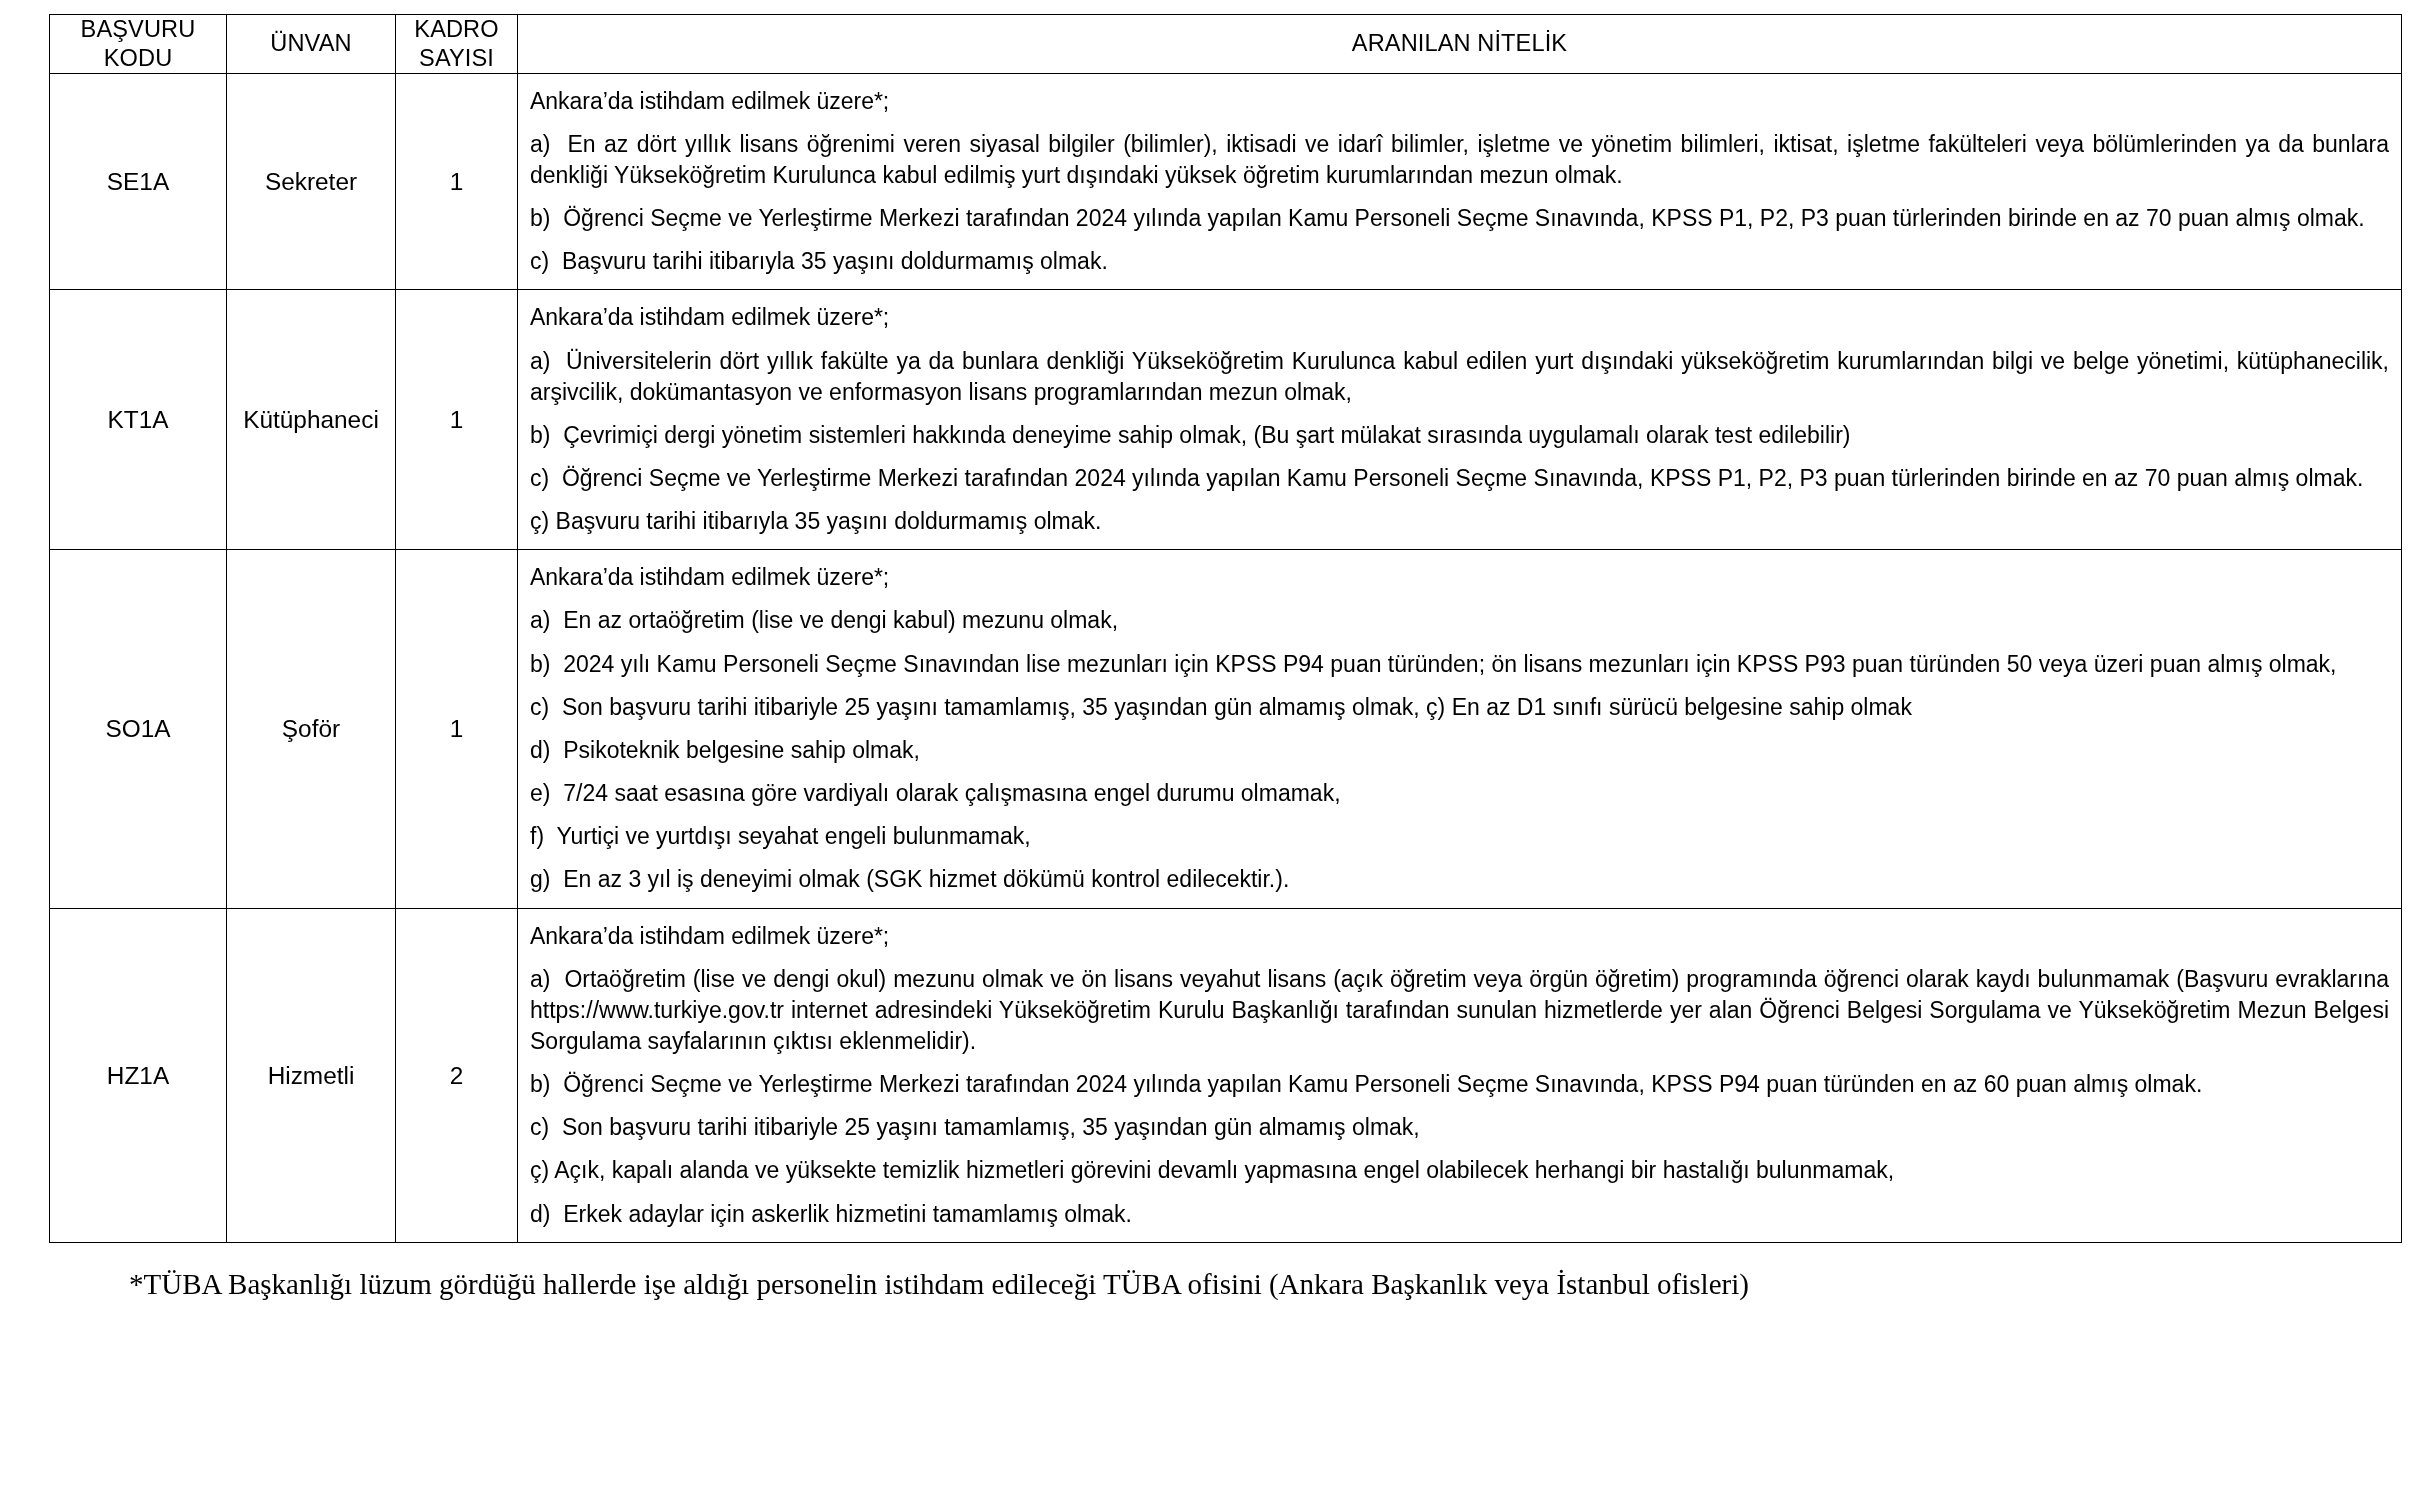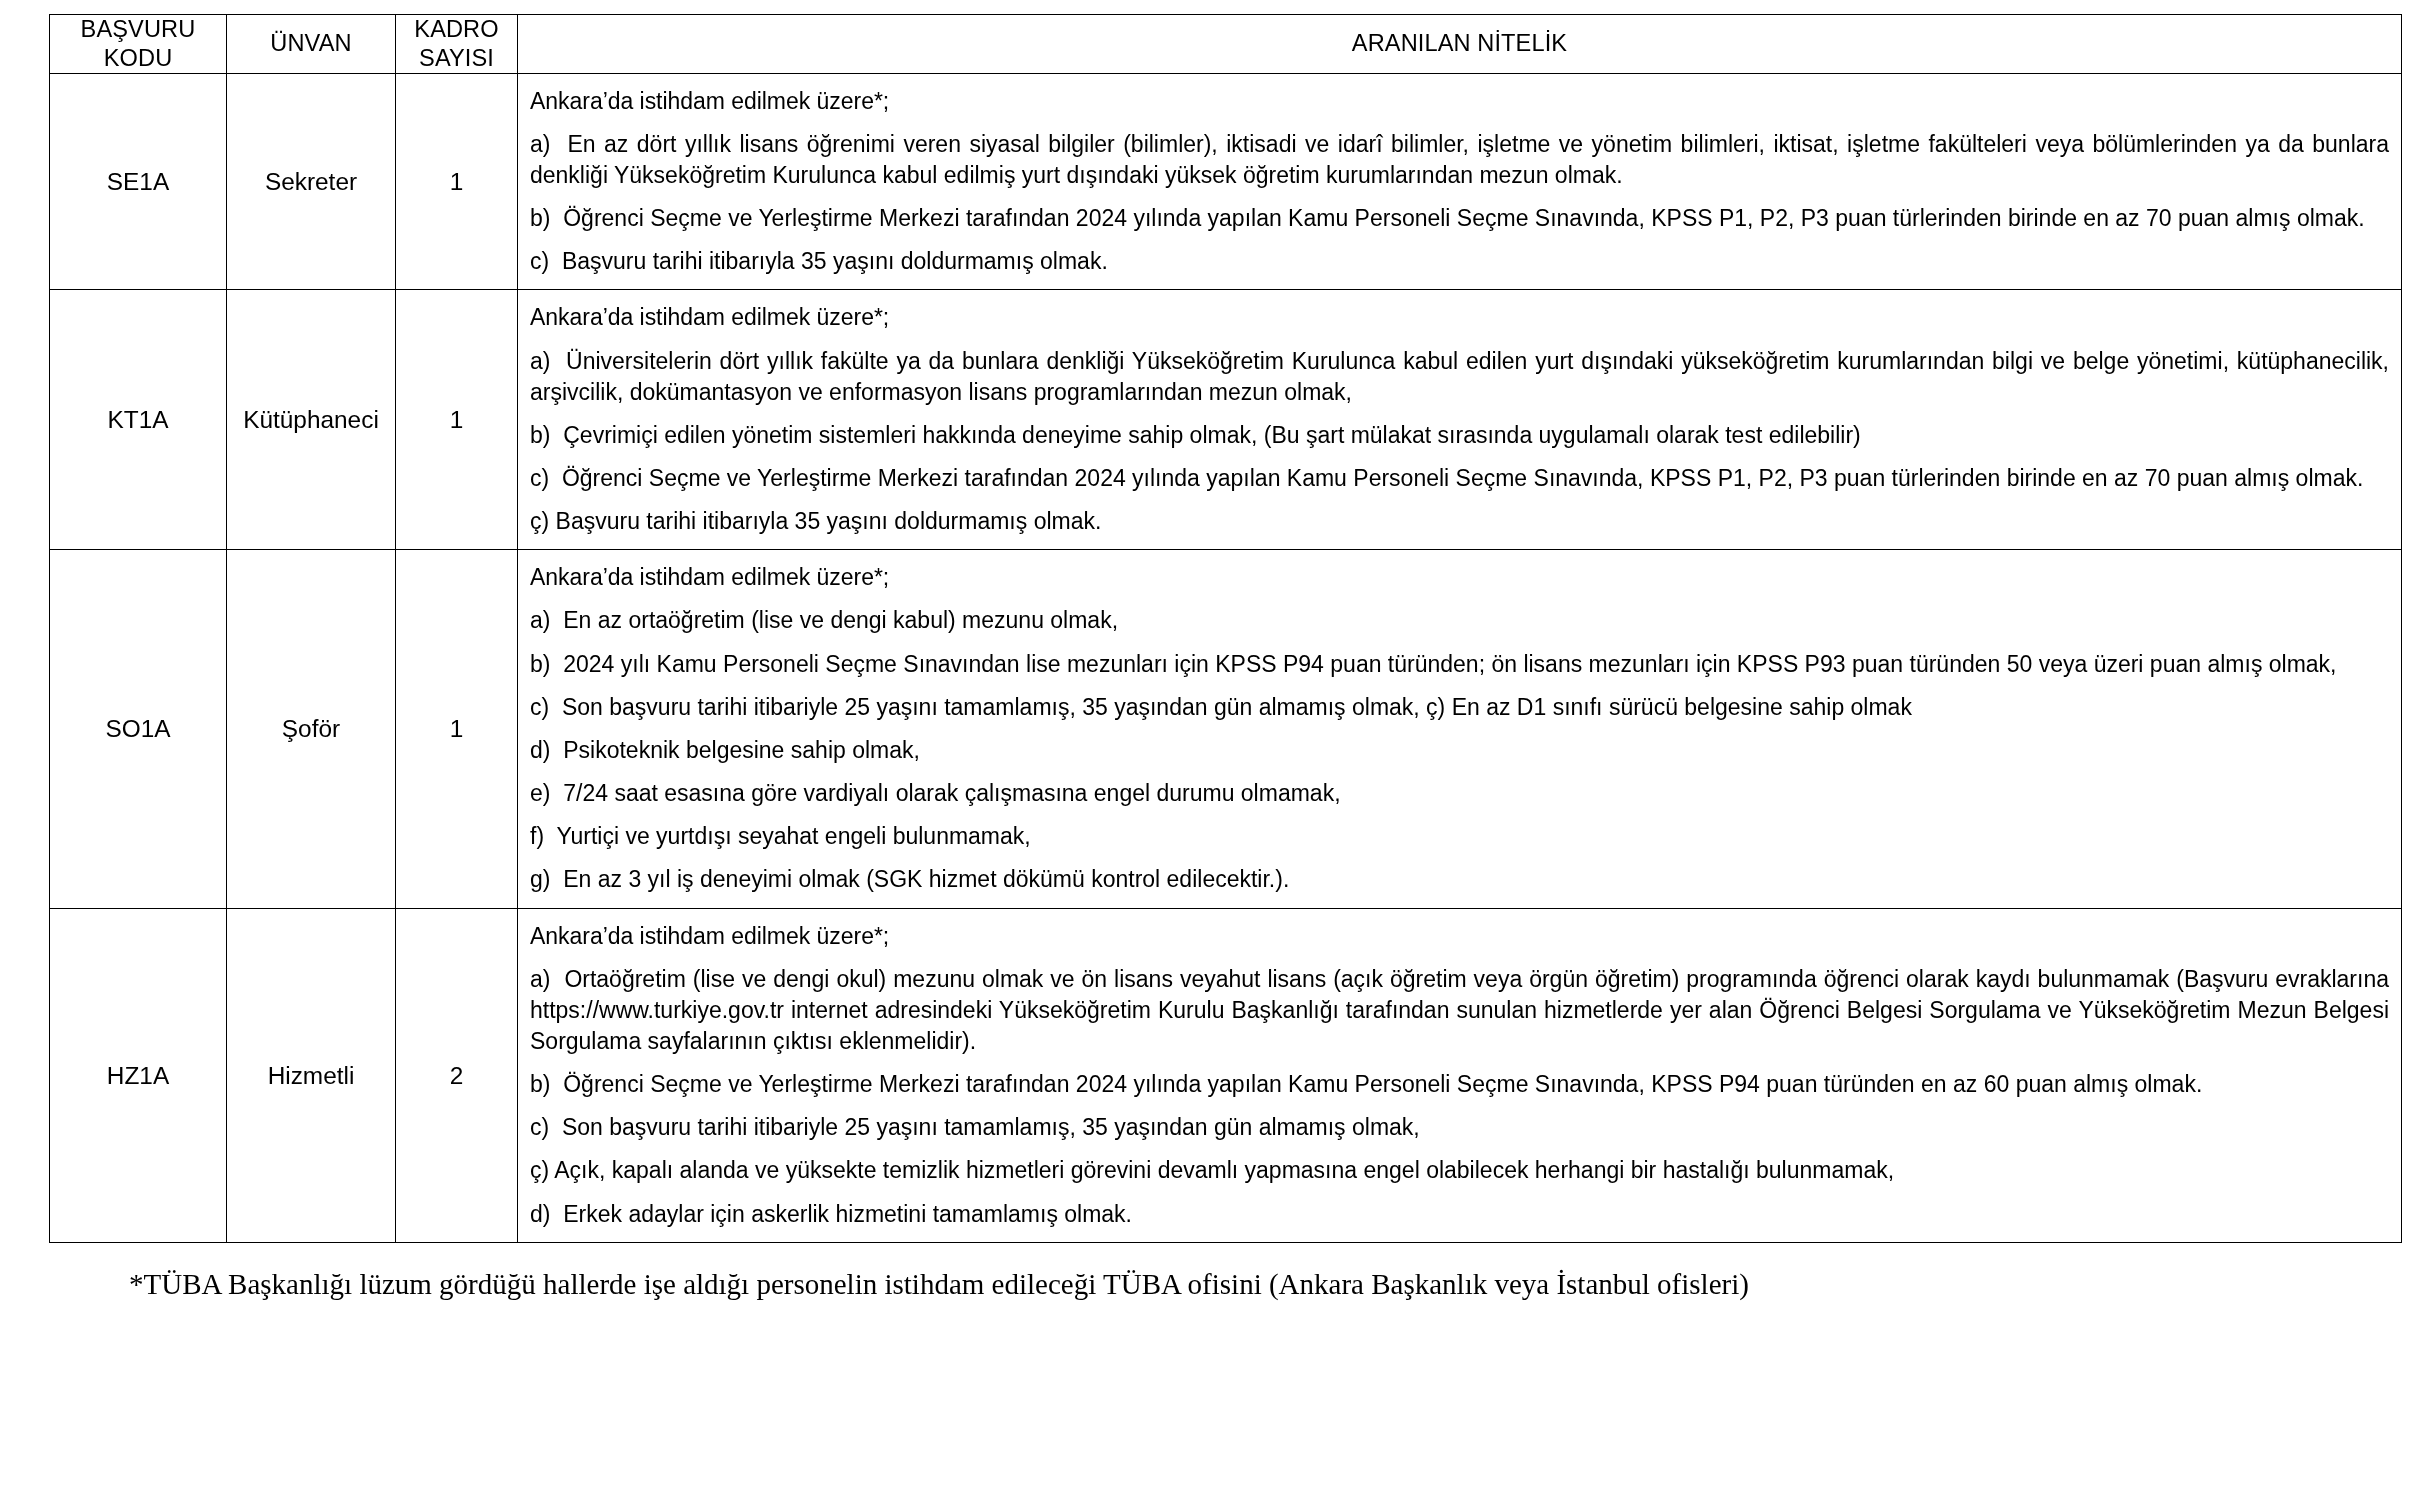--- a/index.html
+++ b/index.html
@@ -147,21 +147,21 @@
         </td>
       </tr>
 
       <tr>
         <td class="code-cell">KT1A</td>
         <td class="title-cell">Kütüphaneci</td>
         <td class="count-cell">1</td>
         <td class="detail-cell">
           <p class="lead">Ankara’da istihdam edilmek üzere*;</p>
           <p>a)  Üniversitelerin dört yıllık fakülte ya da bunlara denkliği Yükseköğretim Kurulunca kabul edilen yurt dışındaki yükseköğretim kurumlarından bilgi ve belge yönetimi, kütüphanecilik, arşivcilik, dokümantasyon ve enformasyon lisans programlarından mezun olmak,</p>
-          <p>b)  Çevrimiçi edilen yönetim sistemleri hakkında deneyime sahip olmak, (Bu şart mülakat sırasında uygulamalı olarak test edilebilir)</p>
+          <p>b)  Çevrimiçi dergi yönetim sistemleri hakkında deneyime sahip olmak, (Bu şart mülakat sırasında uygulamalı olarak test edilebilir)</p>
           <p>c)  Öğrenci Seçme ve Yerleştirme Merkezi tarafından 2024 yılında yapılan Kamu Personeli Seçme Sınavında, KPSS P1, P2, P3 puan türlerinden birinde en az 70 puan almış olmak.</p>
           <p class="nojust">ç) Başvuru tarihi itibarıyla 35 yaşını doldurmamış olmak.</p>
         </td>
       </tr>
 
       <tr>
         <td class="code-cell">SO1A</td>
         <td class="title-cell">Şoför</td>
         <td class="count-cell">1</td>
         <td class="detail-cell">

